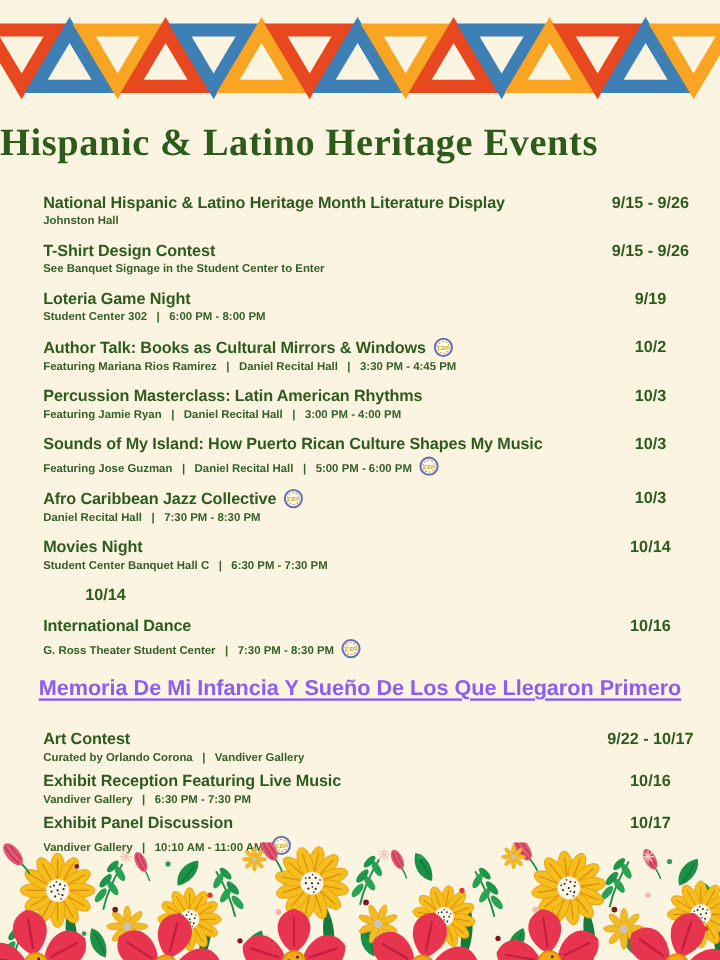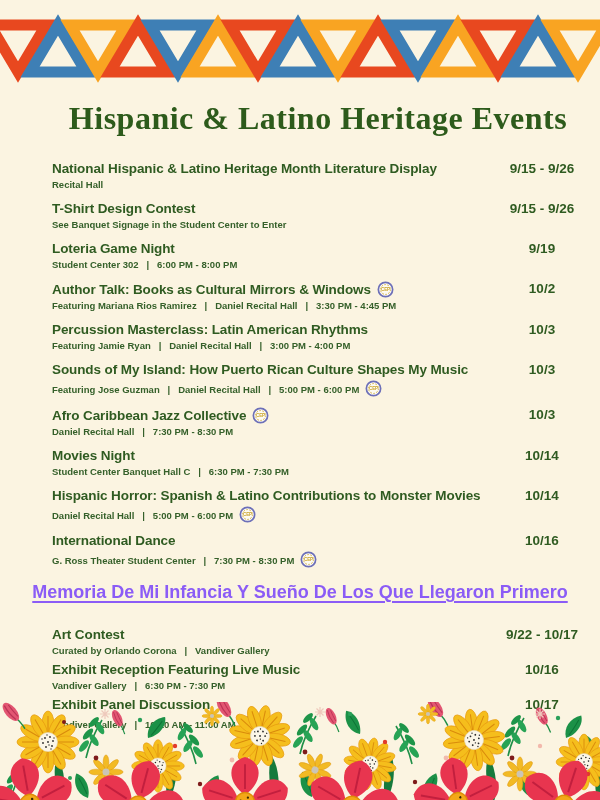--- a/index.html
+++ b/index.html
@@ -10,28 +10,27 @@
     position: relative;
     overflow: hidden;
   }
   .banner { display: block; }
   h1.poster-title {
     font-family: "Liberation Serif", serif;
     font-weight: bold;
     font-size: 32px;
     letter-spacing: 0.5px;
     color: #2D5B1B;
-    text-align: center;
+    text-align: left;
     margin: 14px 0 0 0;
-    padding-left: 36px;
   }
   ul.events {
     list-style: none;
     margin: 24px 0 0 0;
-    padding: 0 6px 0 52px;
+    padding: 0 6px 0 36px;
   }
   li.event { display: flex; align-items: flex-start; margin-bottom: 10px; }
   .event-main { flex: 1 1 auto; min-width: 0; }
   .event-title {
     font-size: 13.5px; font-weight: bold; color: #2F5B21;
     line-height: 16px; letter-spacing: -0.1px;
   }
   .event-details {
     font-size: 9.5px; font-weight: bold; color: #35602A;
     line-height: 12px; margin-top: 2px; white-space: pre-wrap;
@@ -73,21 +72,21 @@
     <polygon points="550,25 606,25 578,72" fill="none" stroke="#F9A422" stroke-width="11"></polygon>
   </svg>
 
 <h1 class="poster-title">Hispanic &amp; Latino Heritage Events</h1>
 
 <ul class="events">
 
   <li class="event">
     <div class="event-main">
       <div class="event-title"><span>National Hispanic &amp; Latino Heritage Month Literature Display</span></div>
-      <div class="event-details"><span>Recital Hall</span></div>
+      <div class="event-details"><span>Johnston Hall</span></div>
     </div>
     <div class="event-date">9/15 - 9/26</div>
   </li>
 
   <li class="event">
     <div class="event-main">
       <div class="event-title"><span>T-Shirt Design Contest</span></div>
       <div class="event-details"><span>See Banquet Signage in the Student Center to Enter</span></div>
     </div>
     <div class="event-date">9/15 - 9/26</div>
@@ -147,28 +146,20 @@
 
   <li class="event">
     <div class="event-main">
       <div class="event-title"><span>Movies Night</span></div>
       <div class="event-details"><span>Student Center Banquet Hall C   |   6:30 PM - 7:30 PM</span></div>
     </div>
     <div class="event-date">10/14</div>
   </li>
 
   <li class="event">
-    <div class="event-main">
-      <div class="event-title"><span>Hispanic Horror: Spanish &amp; Latino Contributions to Monster Movies</span></div>
-      <div class="event-details"><span>Daniel Recital Hall   |   5:00 PM - 6:00 PM</span><svg class="cep" width="17" height="17" viewBox="0 0 20 20">
-            <circle cx="10" cy="10" r="8.4" fill="#FDFBF2" stroke="#6C6FB8" stroke-width="2"></circle>
-            <circle cx="10" cy="10" r="5.8" fill="none" stroke="#C9A227" stroke-width="1" stroke-dasharray="2 1.6"></circle>
-            <text x="10" y="12.3" text-anchor="middle" font-size="5.2" font-weight="bold" fill="#C9A227">CEP</text>
-          </svg></div>
-    </div>
     <div class="event-date">10/14</div>
   </li>
 
   <li class="event">
     <div class="event-main">
       <div class="event-title"><span>International Dance</span></div>
       <div class="event-details"><span>G. Ross Theater Student Center   |   7:30 PM - 8:30 PM</span><svg class="cep" width="17" height="17" viewBox="0 0 20 20">
             <circle cx="10" cy="10" r="8.4" fill="#FDFBF2" stroke="#6C6FB8" stroke-width="2"></circle>
             <circle cx="10" cy="10" r="5.8" fill="none" stroke="#C9A227" stroke-width="1" stroke-dasharray="2 1.6"></circle>
             <text x="10" y="12.3" text-anchor="middle" font-size="5.2" font-weight="bold" fill="#C9A227">CEP</text>

